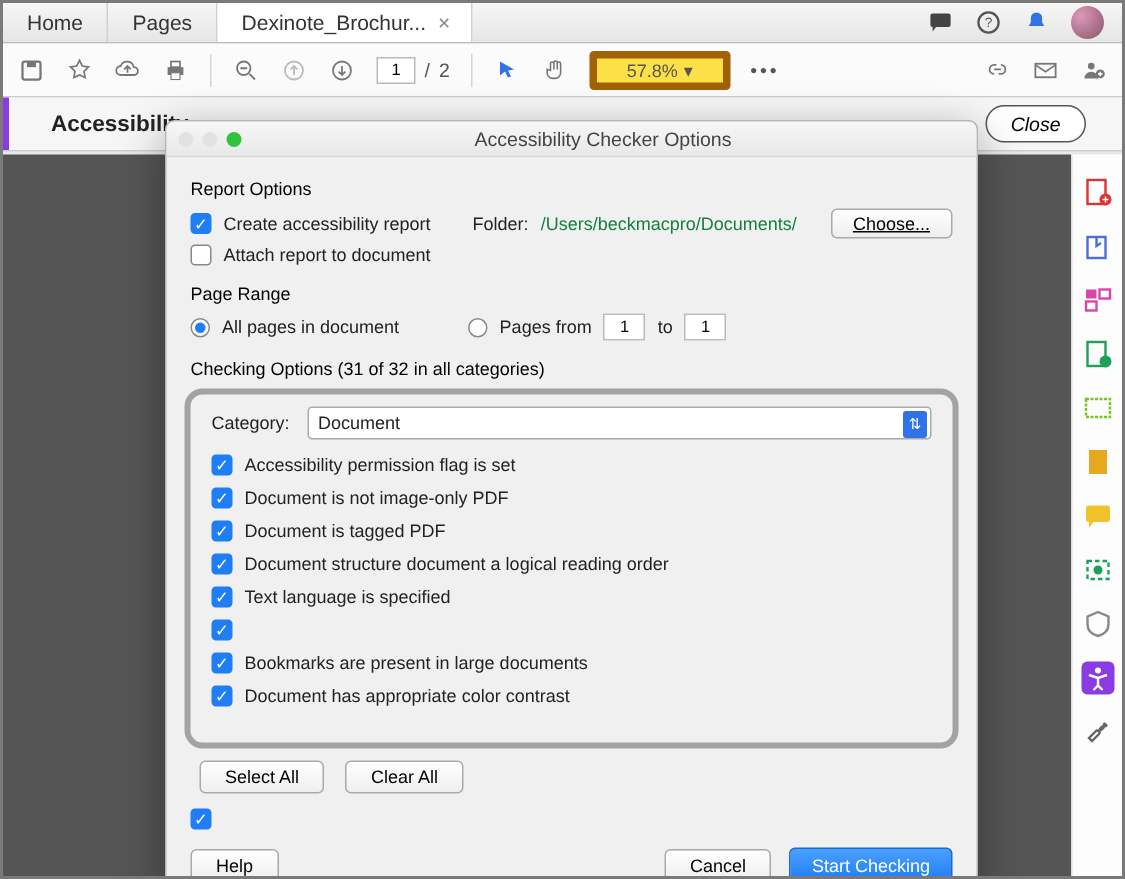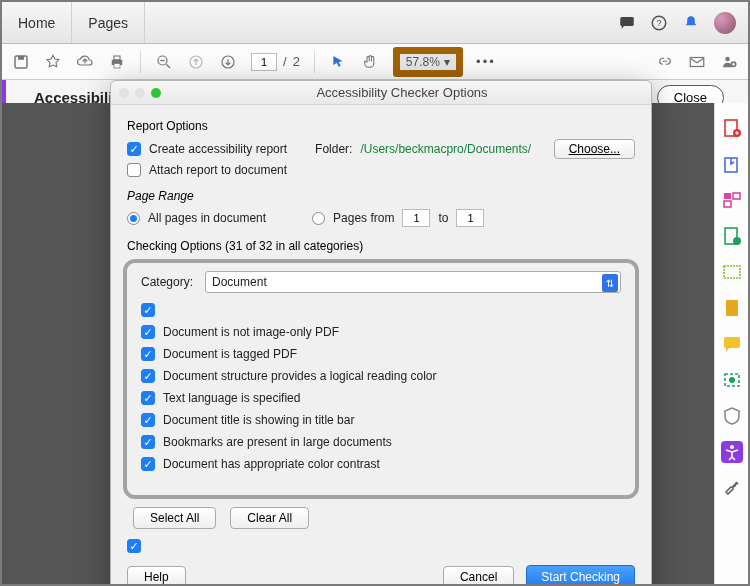--- a/index.html
+++ b/index.html
@@ -1,39 +1,39 @@
 <!DOCTYPE html>
 <html><head>
 <meta charset="utf-8">
 <style>
 * { box-sizing: border-box; margin: 0; padding: 0; font-family: -apple-system, "Helvetica Neue", Arial, sans-serif; }
 body { width: 750px; height: 586px; background: #e8e8e8; overflow: hidden; border: 2px solid #7a7a7a; position: relative; }
 
 
-.menubar { height: 42px; background: linear-gradient(#f6f6f6,#e6e6e6); border-bottom: 1px solid #bcbcbc; display:flex; align-items:stretch; }
+.menubar { height: 27px; background: linear-gradient(#f6f6f6,#e6e6e6); border-bottom: 1px solid #bcbcbc; display:flex; align-items:stretch; }
 .menubar .tab { padding: 6px 16px; font-size:14px; color:#333; border-right:1px solid #d0d0d0; display:flex; align-items:center; }
 .menubar .tab.doc { background:#fff; max-width:170px; overflow:hidden; white-space:nowrap; }
 .menubar .tab.doc .close { margin-left:8px; color:#888; }
 .menubar .spacer { flex:1; }
 .menubar .right { display:flex; align-items:center; gap:14px; padding:0 12px; }
 .ico { width:18px; height:18px; display:inline-flex; align-items:center; justify-content:center; color:#555; }
 
 
 .toolbar { height:36px; background:#fbfbfb; border-bottom:1px solid #ccc; display:flex; align-items:center; padding:0 10px; gap:14px; font-size:13px; color:#555; }
 .toolbar .sep { width:1px; height:22px; background:#d6d6d6; }
 .toolbar .page { display:flex; align-items:center; gap:6px; }
 .toolbar .page input { width:26px; height:18px; text-align:center; border:1px solid #bbb; font-size:11px; }
-.toolbar .zoom { border:7px solid #a16207; border-radius:3px; padding:1px 6px; font-size:12px; display:flex; align-items:center; gap:4px; background:#e5e5e5; }
+.toolbar .zoom { border:5px solid #a16207; border-radius:3px; padding:1px 20px; font-size:12px; display:flex; align-items:center; gap:4px; background:#fde047; }
 
 
 .panelrow { height:36px; display:flex; align-items:center; border-bottom:1px solid #ccc; background:#f6f6f6; }
 .panelrow .leftmark { width:4px; height:100%; background:#8a3be2; }
 .panelrow .title { padding:0 28px; font-size:15px; font-weight:600; color:#222; }
 .panelrow .spacer { flex:1; }
-.panelrow .closebtn { margin-right:24px; border:1px solid #555; border-radius:14px; padding:4px 16px; font-size:13px; background:#fff; }
+.panelrow .closebtn { margin-right:24px; border:1px solid #555; border-radius:14px; padding:4px 16px; font-size:13px; background:#fff;font-style:italic; }
 
 
 .rail { position:absolute; right:0; top:101px; width:34px; bottom:0; background:#fdfdfd; border-left:1px solid #ddd; display:flex; flex-direction:column; align-items:center; gap:14px; padding-top:14px; }
 .rail .r { width:22px; height:22px; display:flex; align-items:center; justify-content:center; }
 
 
 .content { position:absolute; left:0; right:34px; top:101px; bottom:0; background:#555; }
 
 
 .modal { position:absolute; left:108px; top:78px; width:542px; background:#f0f0f0; border:1px solid #b5b5b5; border-radius:6px; box-shadow:0 8px 30px rgba(0,0,0,.35); font-size:12px; color:#222; }
@@ -72,20 +72,24 @@
 .bell { color:#2f73e6; }
 
 svg { display:block; }
 </style>
 </head>
 <body>
 
 <div class="menubar">
   <div class="tab">Home</div>
   <div class="tab">Pages</div>
+  <div class="tab doc">
+    <span>Dexinote_Brochur...</span>
+    <span class="close">×</span>
+  </div>
   <div class="spacer"></div>
   <div class="right">
     <span class="ico">
         <svg width="18" height="18" viewBox="0 0 24 24">
           <rect x="3" y="4" width="18" height="12" rx="2" fill="#444"></rect>
           <path d="M8 16l-3 4v-4" fill="#444"></path>
         </svg>
       </span>
     <span class="ico">
         <svg width="18" height="18" viewBox="0 0 24 24">
@@ -283,21 +287,21 @@
       <span style="width:12px;"></span>
       <span>Folder:</span>
       <span class="folder">/Users/beckmacpro/Documents/</span>
       <button class="choosebtn">Choose...</button>
     </div>
     <div class="row">
       <span class="chk"></span>
       <span>Attach report to document</span>
     </div>
 
-    <div class="section-lbl" style="margin-top:12px;font-style:italic;">Page Range</div>
+    <div class="section-lbl" style="margin-top:12px;">Page Range</div>
     <div class="row">
       <span class="radio on"></span>
       <span>All pages in document</span>
       <span style="width:30px;"></span>
       <span class="radio"></span>
       <span>Pages from</span>
       <input class="pginput" value="1" style="">
       <span>to</span>
       <input class="pginput" value="1" style="">
     </div>
@@ -308,40 +312,40 @@
       <div class="catrow">
         <span>Category:</span>
         <div class="catsel">
           <span>Document</span>
           <span class="arr">⇅</span>
         </div>
       </div>
       <div class="checks">
         <div class="row">
             <span class="chk on">✓</span>
+            <span>Accessibility permission flag is set</span>
           </div>
         <div class="row">
             <span class="chk on">✓</span>
             <span>Document is not image-only PDF</span>
           </div>
         <div class="row">
             <span class="chk on">✓</span>
             <span>Document is tagged PDF</span>
           </div>
         <div class="row">
             <span class="chk on">✓</span>
-            <span>Document structure provides a logical reading color</span>
+            <span>Document structure document a logical reading order</span>
           </div>
         <div class="row">
             <span class="chk on">✓</span>
             <span>Text language is specified</span>
           </div>
         <div class="row">
             <span class="chk on">✓</span>
-            <span>Document title is showing in title bar</span>
           </div>
         <div class="row">
             <span class="chk on">✓</span>
             <span>Bookmarks are present in large documents</span>
           </div>
         <div class="row">
             <span class="chk on">✓</span>
             <span>Document has appropriate color contrast</span>
           </div>
       </div>

